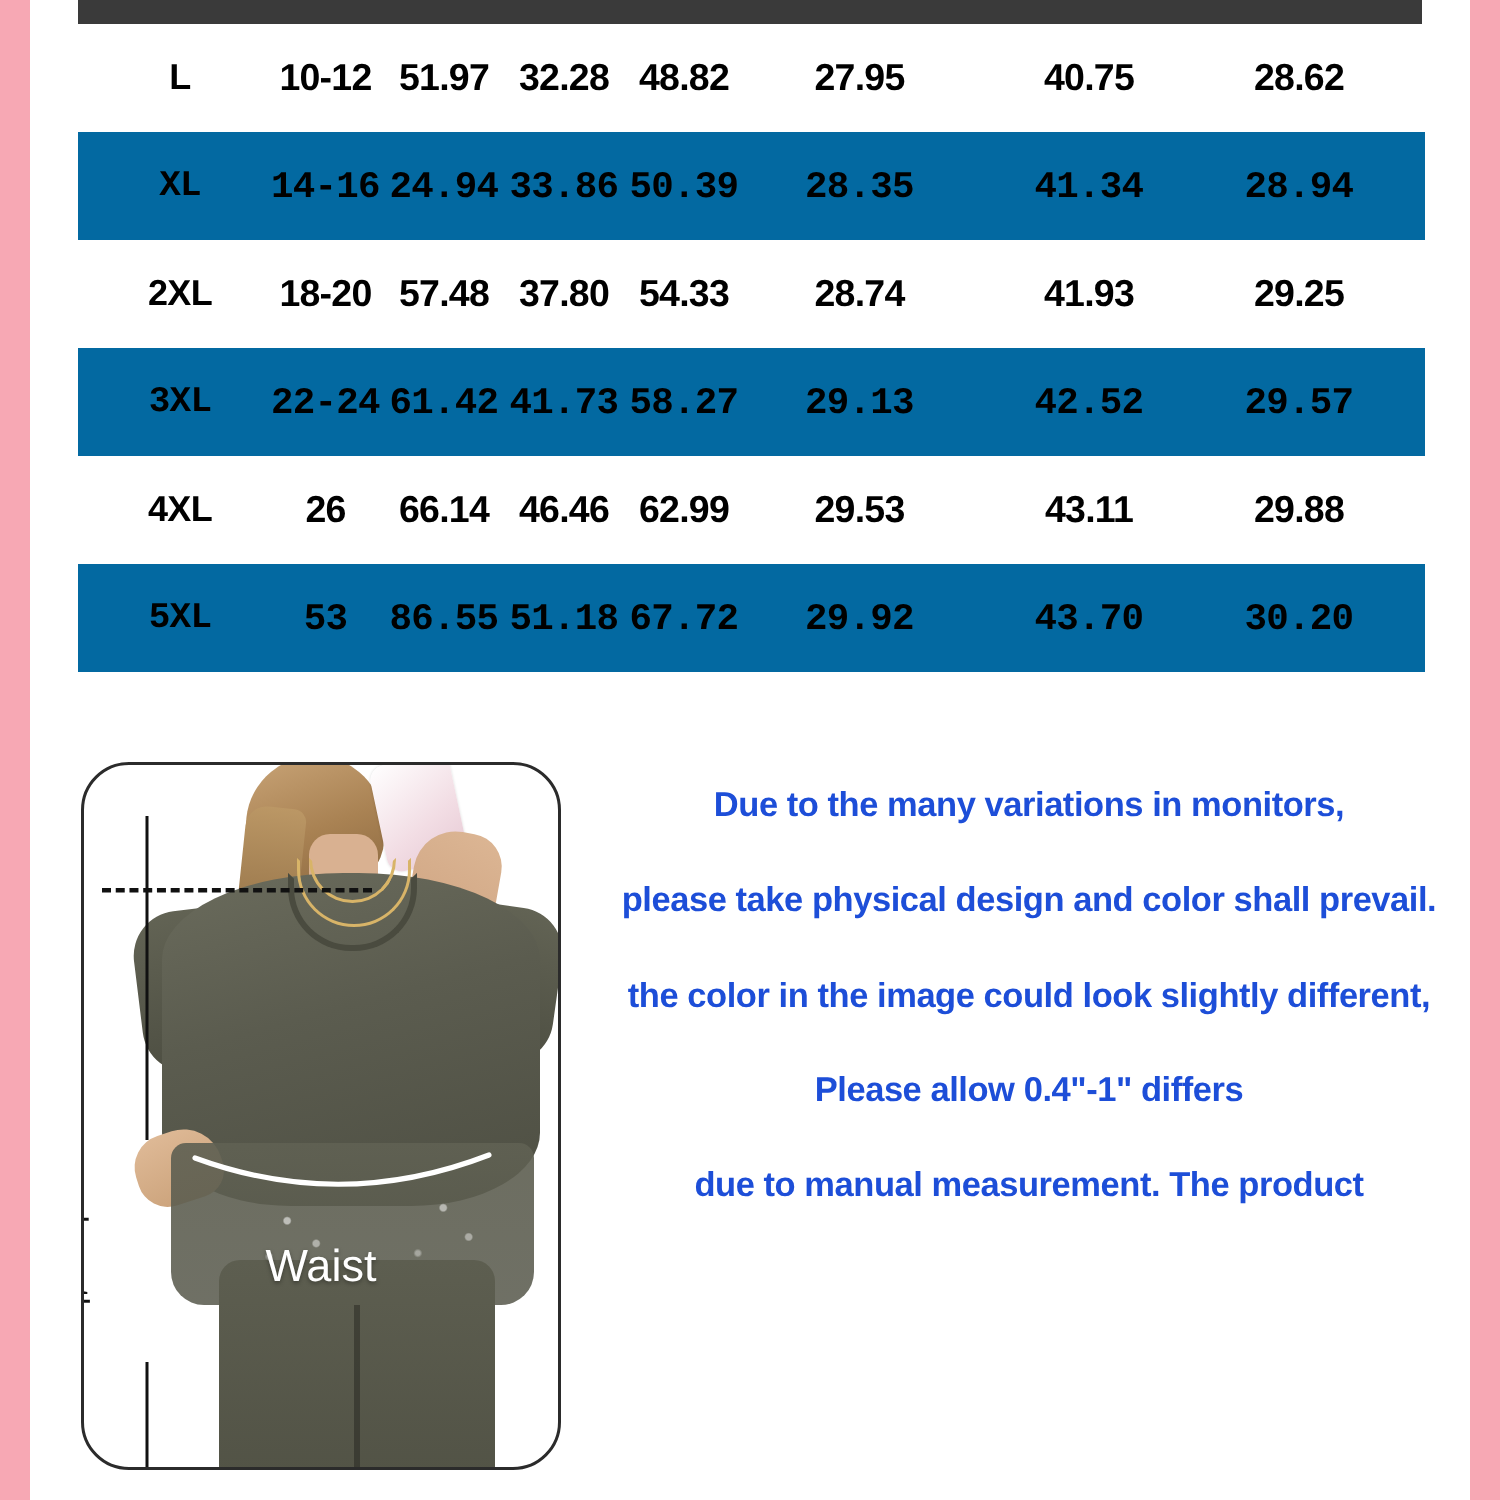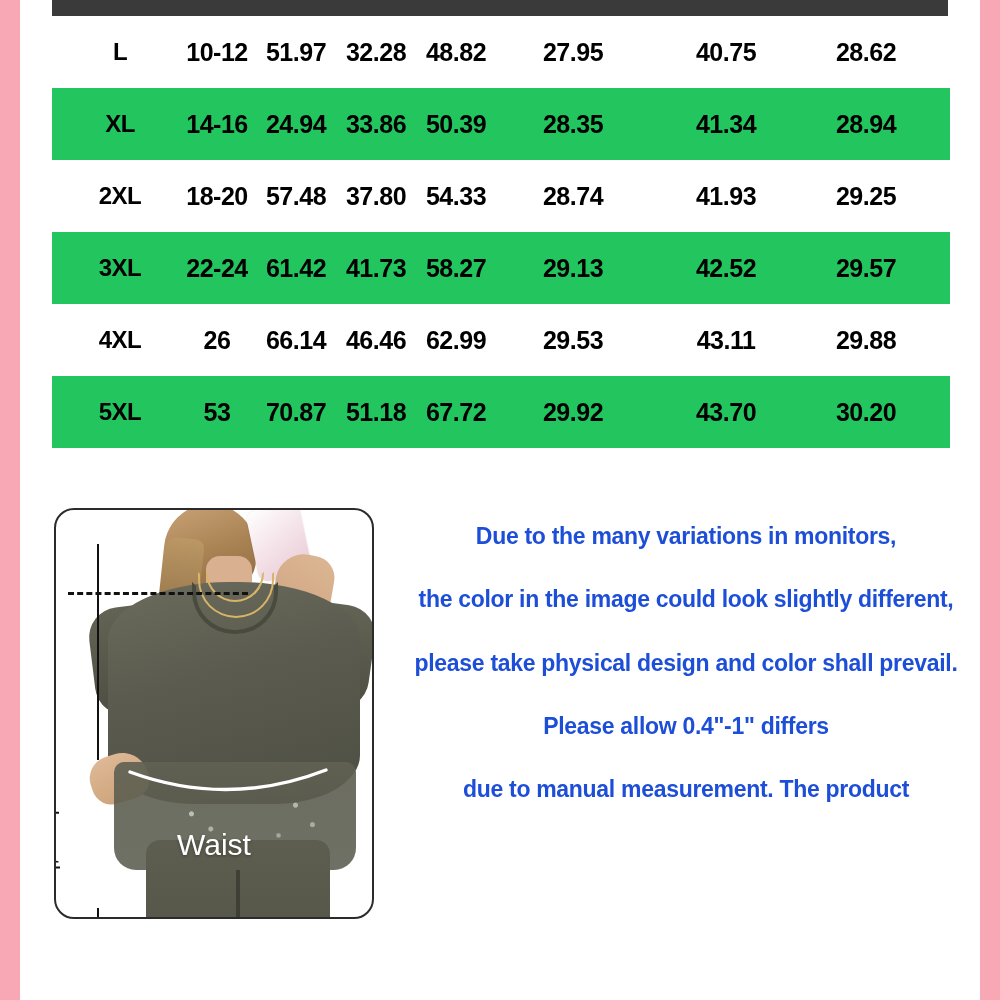--- a/index.html
+++ b/index.html
@@ -37,21 +37,21 @@
     width:896px;
   }
   .row{
     display:flex;
     align-items:center;
     height:72px;
     width:898px;
     box-sizing:border-box;
   }
   .row.odd{background:#ffffff;}
-  .row.even{background:#22c55e;}
+  .row.even{background:#0369a1;font-family:Liberation Mono, monospace;}
 
   .cell{
     color:#000000;
     font-weight:bold;
     font-size:25px;
     text-align:center;
     letter-spacing:-0.5px;
     white-space:nowrap;
   }
   .c-size   {width:100px; margin-left:18px; font-size:24px;}
@@ -65,23 +65,23 @@
 
   
   .lower{
     position:absolute;left:0;top:470px;
     width:958px;height:530px;
   }
 
   
   .photo-panel{
     position:absolute;left:34px;top:38px;
-    width:320px;height:411px;
+    width:320px;height:472px;
     border:2px solid #2b2b2b;
-    border-radius:20px;
+    border-radius:32px;
     background:#ffffff;
     overflow:hidden;
     box-sizing:border-box;
   }
   .photo-stage{
     position:absolute;left:0;top:0;width:100%;height:100%;
     overflow:hidden;
   }
   
   .fig-hair{
@@ -284,21 +284,21 @@
           <div class="cell c-bust">66.14</div>
           <div class="cell c-waist">46.46</div>
           <div class="cell c-hip">62.99</div>
           <div class="cell c-sleeve">29.53</div>
           <div class="cell c-length">43.11</div>
           <div class="cell c-inseam">29.88</div>
         </div>
         <div class="row even">
           <div class="cell c-size">5XL</div>
           <div class="cell c-us">53</div>
-          <div class="cell c-bust">70.87</div>
+          <div class="cell c-bust">86.55</div>
           <div class="cell c-waist">51.18</div>
           <div class="cell c-hip">67.72</div>
           <div class="cell c-sleeve">29.92</div>
           <div class="cell c-length">43.70</div>
           <div class="cell c-inseam">30.20</div>
         </div>
       </div>
   </div>
 
   <div class="lower">
@@ -332,21 +332,21 @@
       <svg class="waist-arc" viewBox="0 0 200 34" preserveAspectRatio="none">
         <path d="M2,4 Q100,40 198,2" stroke="#ffffff" stroke-width="3.4" fill="none" stroke-linecap="round"></path>
       </svg>
 
       <div class="waist-label">Waist</div>
     </div>
 
     <div class="note-block">
       <div id="note-lines">
           <div class="note-line">Due to the many variations in monitors,</div>
+          <div class="note-line">please take physical design and color shall prevail.</div>
           <div class="note-line">the color in the image could look slightly different,</div>
-          <div class="note-line">please take physical design and color shall prevail.</div>
           <div class="note-line">Please allow 0.4"-1" differs</div>
           <div class="note-line">due to manual measurement. The product</div>
         </div>
     </div>
 
   </div>
 </div>
 
 </body></html>

